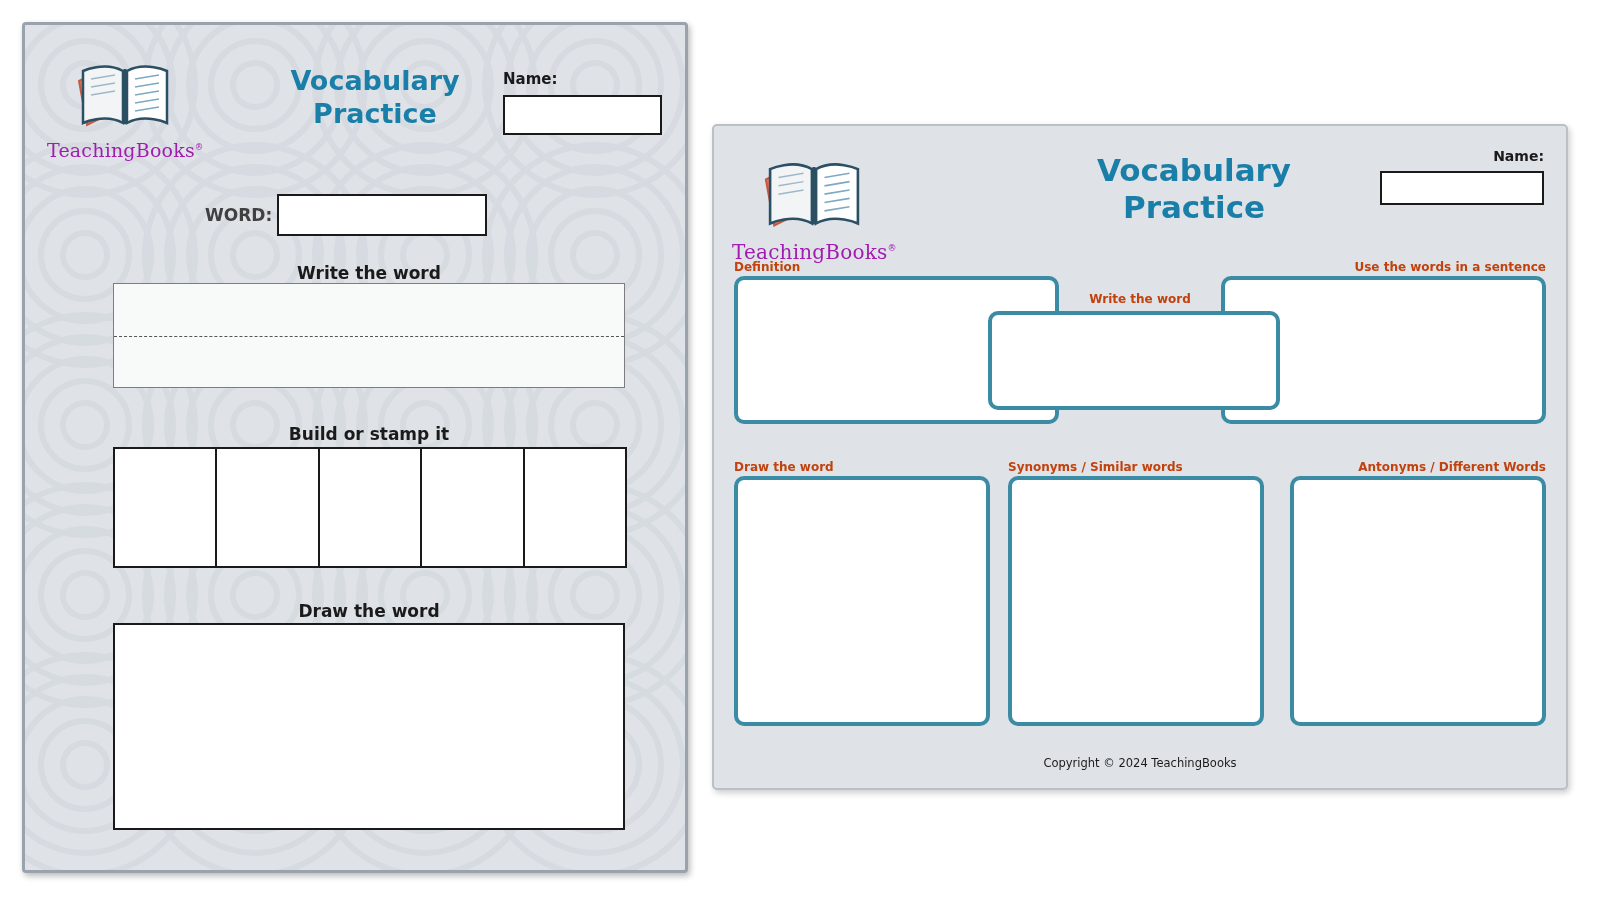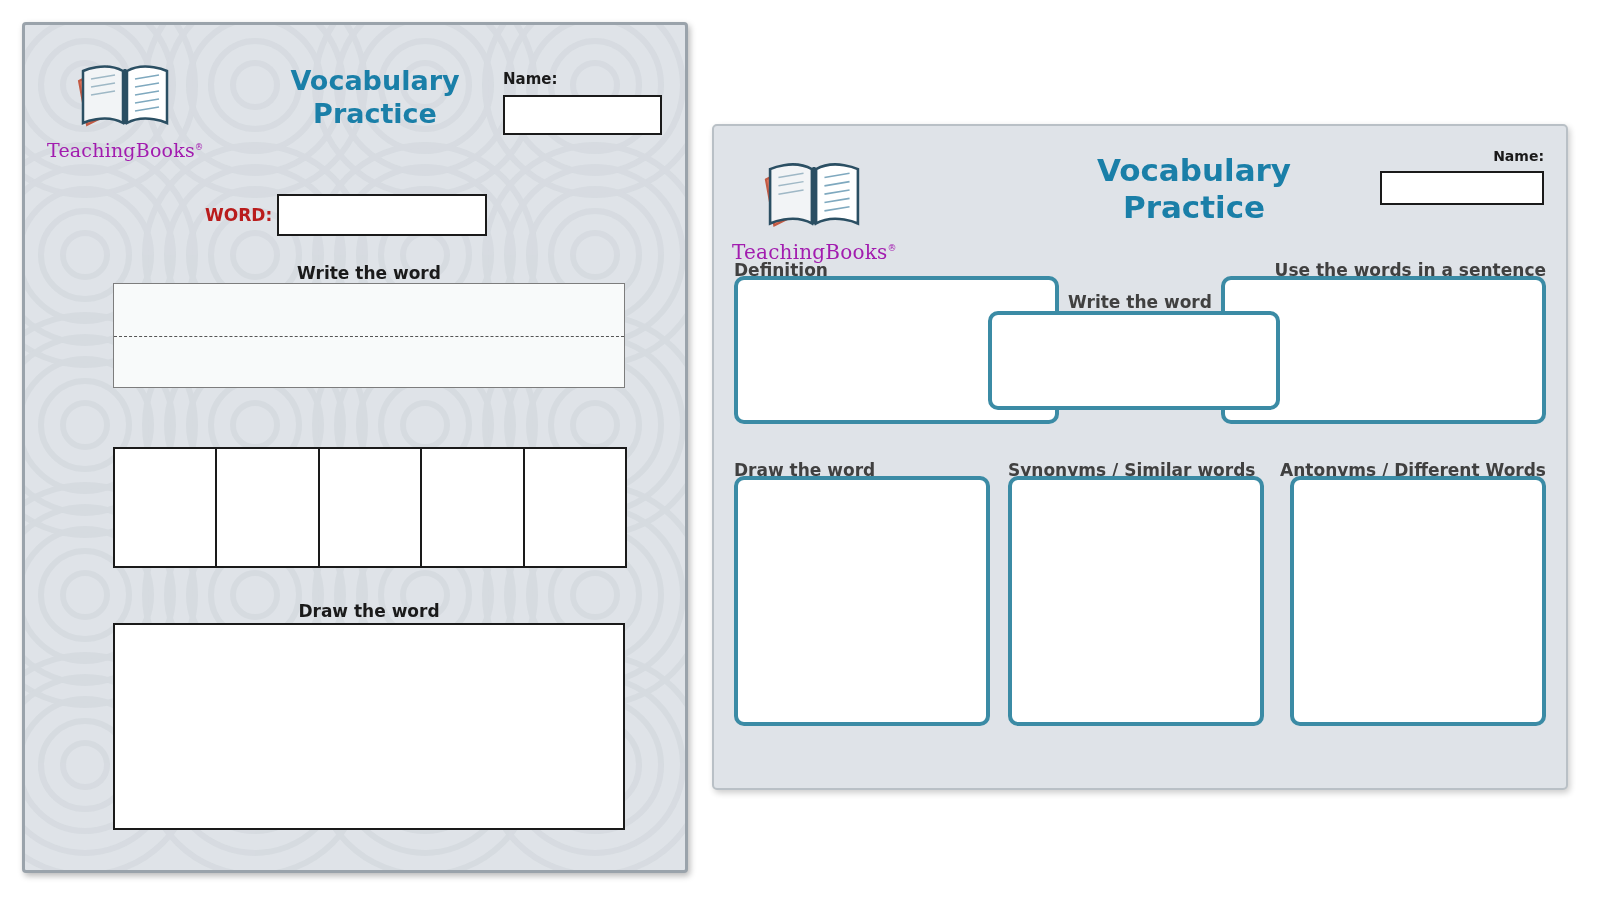--- a/index.html
+++ b/index.html
@@ -92,21 +92,21 @@
     background: #ffffff;
     border: 2px solid #1a1a1a;
   }
 
   #p-word-label {
     position: absolute;
     left: 180px;
     top: 180px;
     font-size: 17px;
     font-weight: bold;
-    color: #b91c1c;
+    color: #404040;
   }
   #p-word-box {
     position: absolute;
     left: 252px;
     top: 169px;
     width: 206px;
     height: 38px;
     background: #ffffff;
     border: 2px solid #1a1a1a;
   }
@@ -211,23 +211,23 @@
     right: 22px;
     top: 45px;
     width: 160px;
     height: 30px;
     background: #ffffff;
     border: 2px solid #1a1a1a;
   }
 
   .l-label {
     position: absolute;
-    font-size: 17px;
-    font-weight: bold;
-    color: #404040;
+    font-size: 12px;
+    font-weight: bold;
+    color: #c2410c;
     white-space: nowrap;
   }
 
   .l-box {
     position: absolute;
     background: #ffffff;
     border: 4px solid #3b8ba5;
     border-radius: 10px;
     box-sizing: border-box;
   }
@@ -338,20 +338,21 @@
     <div id="p-name-box"></div>
 
     <div id="p-word-label">WORD:</div>
     <div id="p-word-box"></div>
 
     <div class="p-section-title" id="p-write-title">Write the word</div>
     <div id="p-write-lines">
       <div class="midline"></div>
     </div>
 
+    <div class="p-section-title" id="p-build-title">Build or stamp it</div>
     <div id="p-build-boxes">
       <div class="cell"></div>
       <div class="cell"></div>
       <div class="cell"></div>
       <div class="cell"></div>
       <div class="cell"></div>
     </div>
 
     <div class="p-section-title" id="p-draw-title">Draw the word</div>
     <div id="p-draw-box"></div>
@@ -404,15 +405,16 @@
 
     <div class="l-label" id="l-draw-label">Draw the word</div>
     <div class="l-box" id="l-draw-box"></div>
 
     <div class="l-label" id="l-syn-label">Synonyms / Similar words</div>
     <div class="l-box" id="l-syn-box"></div>
 
     <div class="l-label" id="l-ant-label">Antonyms / Different Words</div>
     <div class="l-box" id="l-ant-box"></div>
 
+    <div id="l-copyright">Copyright © 2024 TeachingBooks</div>
   </div>
 
 </div>
 
 </body></html>

